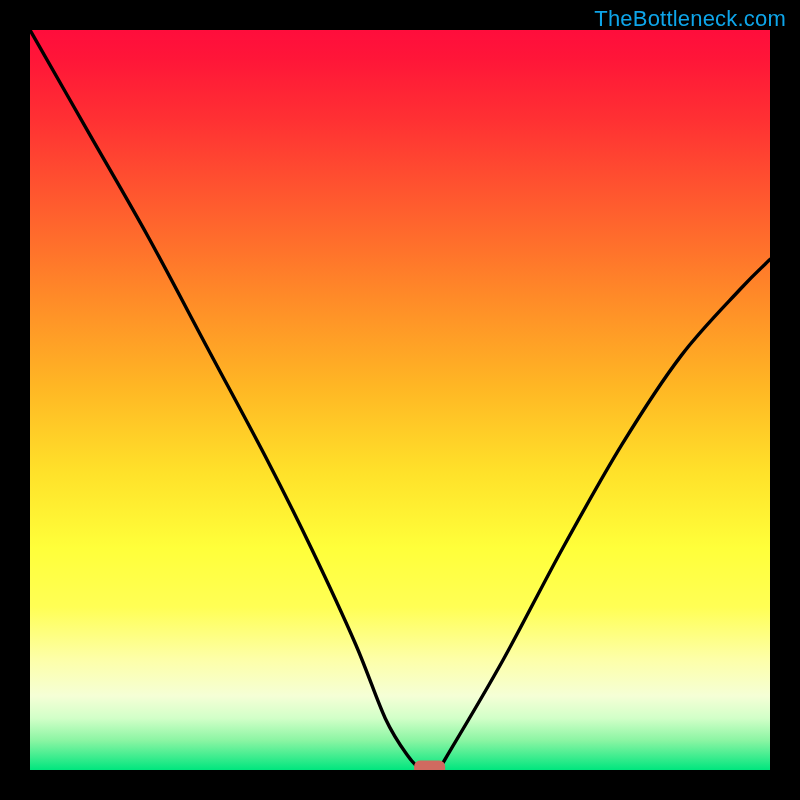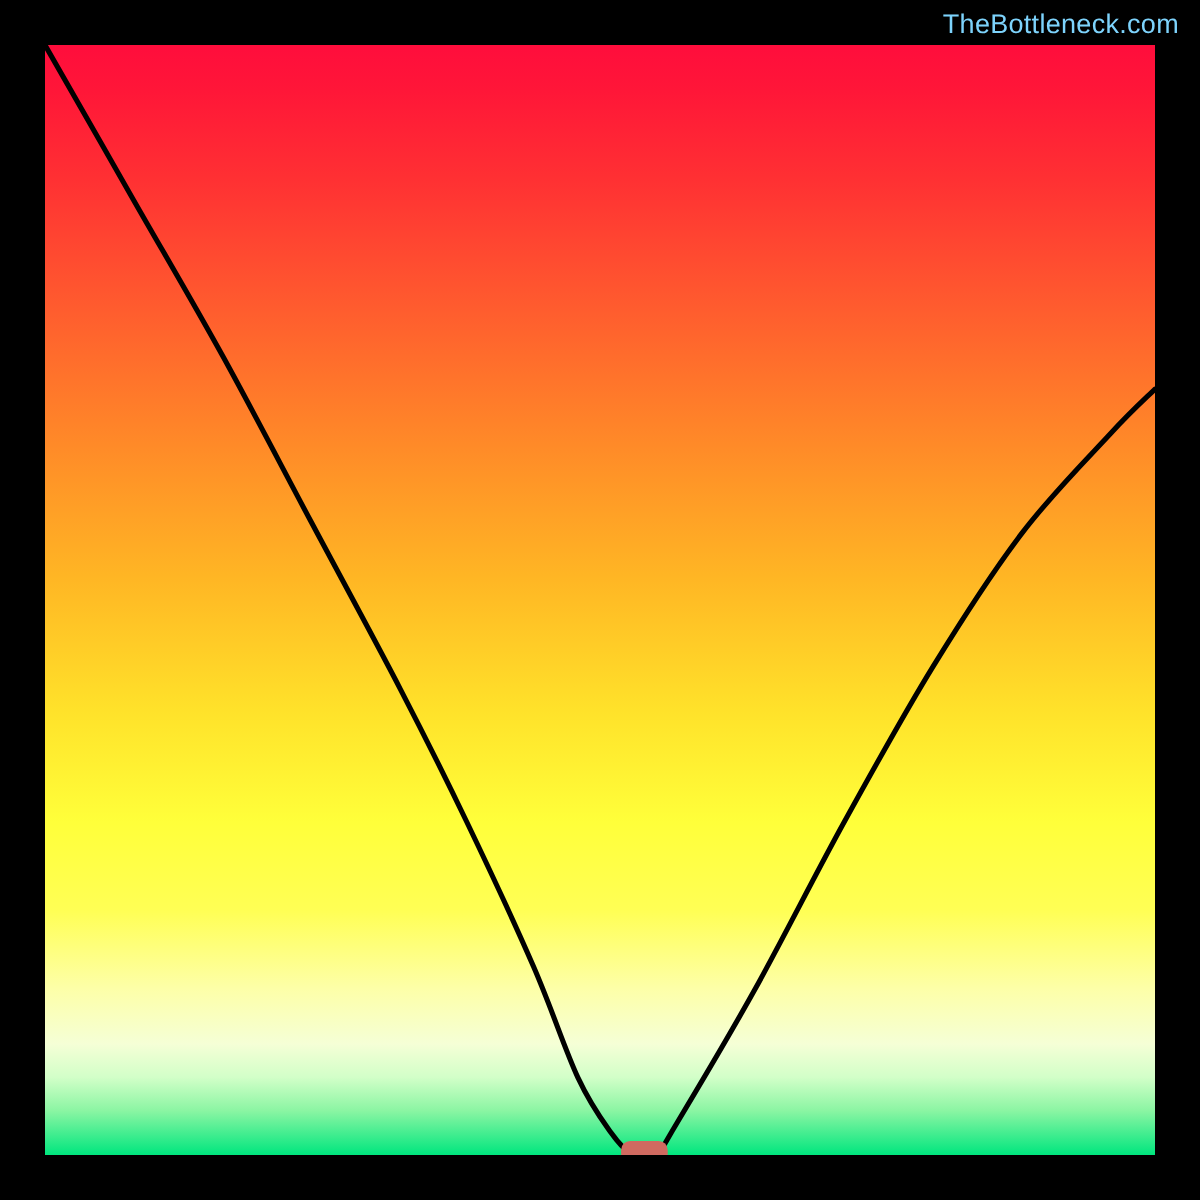--- a/index.html
+++ b/index.html
@@ -55,22 +55,22 @@
     position: absolute;
     left: 0;
     top: 0;
     width: 100%;
     height: 100%;
   }
   .attribution {
     position: absolute;
     top: 6px;
     right: 14px;
-    color: #7dd3fc;
-    font-size: 18px;
+    color: #0ea5e9;
+    font-size: 22px;
     font-weight: 500;
     letter-spacing: 0.2px;
   }
 </style>
 </head>
 <body>
 
 <div class="frame">
   <div class="plot">
     <div class="grad"></div>

